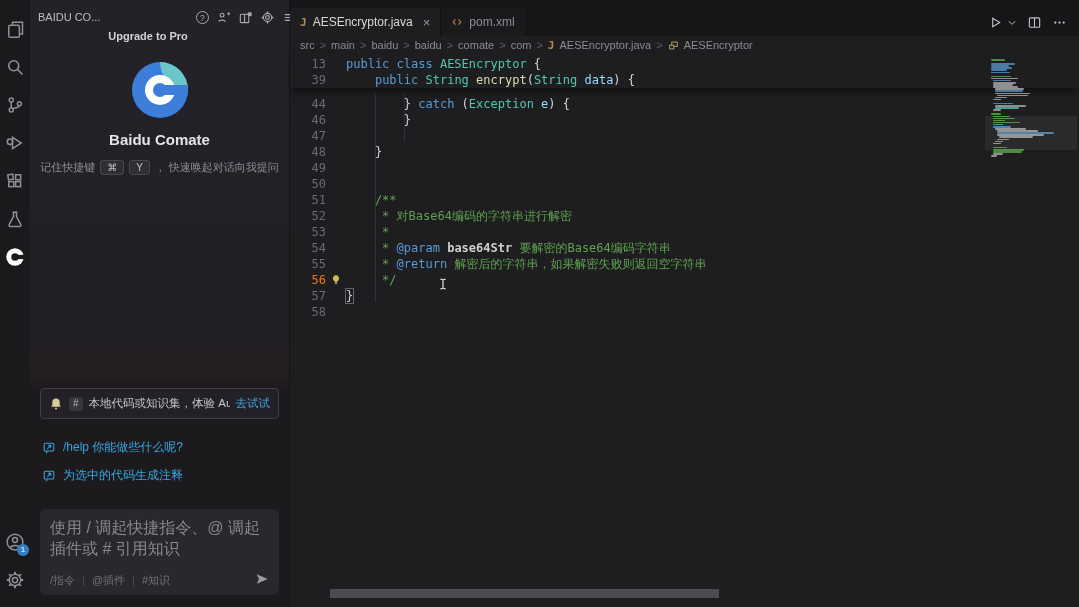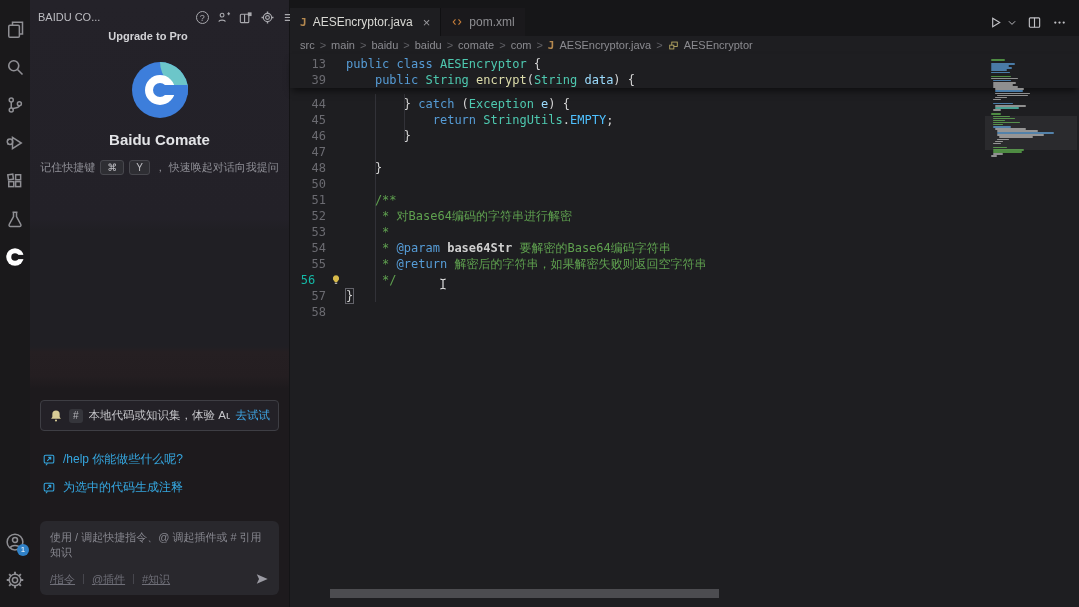--- a/index.html
+++ b/index.html
@@ -49,22 +49,22 @@
   .notice svg { width:14px; height:14px; flex-shrink:0; }
   .hash-badge { background:#35353b; color:#b5b5ba; border-radius:3px; padding:0 4px; font-size:10px; line-height:14px; }
   .notice-text { white-space:nowrap; overflow:hidden; }
   .notice-link { color:#3fa7e6; cursor:pointer; white-space:nowrap; }
 
   .sugs { margin:0 12px 14px; flex-shrink:0; }
   .sug { display:flex; align-items:center; gap:7px; color:#35a7e0; font-size:12px; margin-bottom:11px; cursor:pointer; }
   .sug svg { width:14px; height:14px; flex-shrink:0; }
 
   .inputbox { margin:0 10px 12px; background:#29282d; border-radius:6px; padding:9px 10px 7px; flex-shrink:0; }
-  .ph { color:#87878f; font-size:11px; margin-bottom:12px; cursor:text; }
-  .hintrow { display:flex; align-items:flex-start; gap:7px; color:#6f6f78; font-size:11px;text-decoration:underline; }
+  .ph { color:#87878f; font-size:16px; margin-bottom:12px; cursor:text; }
+  .hintrow { display:flex; align-items:center; gap:7px; color:#6f6f78; font-size:11px; }
   .hintrow .send { margin-left:auto; color:#9b9ba3; }
   .hintrow svg { width:14px; height:14px; cursor:pointer; }
   .hint-sep { color:#4b4b52; }
 
   
   .editor { flex:1; display:flex; flex-direction:column; background:#1e1e21; min-width:0; }
   .tabbar { height:36px; background:#161618; display:flex; align-items:flex-end; flex-shrink:0; }
   .tab { height:28px; display:flex; align-items:center; gap:6px; padding:0 10px; font-size:12px; cursor:pointer; }
   .tab.active { background:#1e1e21; color:#d9d9d4; }
   .tab.inactive { background:#1a191c; color:#8e8e92; border-left:1px solid #101012; }
@@ -87,21 +87,21 @@
   .g2 { left:114px; top:40px; height:48px; }
 
   .sticky { position:relative; z-index:2; background:#1e1e21; padding-top:2px;
             box-shadow:0 5px 7px -2px rgba(0,0,0,.55); }
   .lines { position:relative; z-index:1; margin-top:8px; }
   .cl { height:16px; line-height:16px; display:flex; white-space:pre; cursor:text; }
   .ln { width:36px; text-align:right; color:#6b6b71; flex-shrink:0; user-select:none; }
   .glyph { width:20px; flex-shrink:0; display:flex; align-items:center; justify-content:center; }
   .glyph svg { width:12px; height:12px; }
   .ct { color:#d4d4d4; }
-  .cl.current .ln { color:#14b8a6;text-align:center; }
+  .cl.current .ln { color:#f97316; }
   .tok-k { color:#569cd6; }
   .tok-t { color:#4ec9b0; }
   .tok-m { color:#dcdcaa;text-align:center; }
   .tok-v { color:#9cdcfe; }
   .tok-g { color:#4fc1ff; }
   .tok-c { color:#5fa14f; }
   .tok-a { color:#569cd6; }
   .tok-b { color:#cfcfcf; font-weight:700; }
   .tok-p { color:#d4d4d4; }
   .tok-x { color:#d4d4d4; outline:1px solid #63636a; }
@@ -341,24 +341,24 @@
 
     <div class="codearea">
       <div class="guide g1"></div>
       <div class="guide g2"></div>
       <div class="sticky" id="sticky">
           <div class="cl"><span class="ln">13</span><span class="glyph"></span><span class="ct"><span class="tok-k">public class </span><span class="tok-t">AESEncryptor</span><span class="tok-p"> {</span></span></div>
           <div class="cl"><span class="ln">39</span><span class="glyph"></span><span class="ct"><span class="tok-p">    </span><span class="tok-k">public </span><span class="tok-t">String </span><span class="tok-m">encrypt</span><span class="tok-p">(</span><span class="tok-t">String </span><span class="tok-v">data</span><span class="tok-p">) {</span></span></div>
         </div>
       <div class="lines" id="lines">
           <div class="cl"><span class="ln">44</span><span class="glyph"></span><span class="ct"><span class="tok-p">        } </span><span class="tok-k">catch </span><span class="tok-p">(</span><span class="tok-t">Exception</span><span class="tok-v"> e</span><span class="tok-p">) {</span></span></div>
-          <div class="cl"><span class="ln">45</span><span class="glyph"></span><span class="ct"><span class="tok-p">            </span><span class="tok-k">return </span><span class="tok-t">StringUtils</span><span class="tok-p">.</span><span class="tok-g">EMPTY</span><span class="tok-p">;</span></span></div>
           <div class="cl"><span class="ln">46</span><span class="glyph"></span><span class="ct"><span class="tok-p">        }</span></span></div>
           <div class="cl"><span class="ln">47</span><span class="glyph"></span><span class="ct"></span></div>
           <div class="cl"><span class="ln">48</span><span class="glyph"></span><span class="ct"><span class="tok-p">    }</span></span></div>
+          <div class="cl"><span class="ln">49</span><span class="glyph"></span><span class="ct"></span></div>
           <div class="cl"><span class="ln">50</span><span class="glyph"></span><span class="ct"></span></div>
           <div class="cl"><span class="ln">51</span><span class="glyph"></span><span class="ct"><span class="tok-c">    /**</span></span></div>
           <div class="cl"><span class="ln">52</span><span class="glyph"></span><span class="ct"><span class="tok-c">     * 对Base64编码的字符串进行解密</span></span></div>
           <div class="cl"><span class="ln">53</span><span class="glyph"></span><span class="ct"><span class="tok-c">     *</span></span></div>
           <div class="cl"><span class="ln">54</span><span class="glyph"></span><span class="ct"><span class="tok-c">     * </span><span class="tok-a">@param</span><span class="tok-c"> </span><span class="tok-b">base64Str</span><span class="tok-c"> 要解密的Base64编码字符串</span></span></div>
           <div class="cl"><span class="ln">55</span><span class="glyph"></span><span class="ct"><span class="tok-c">     * </span><span class="tok-a">@return</span><span class="tok-c"> 解密后的字符串，如果解密失败则返回空字符串</span></span></div>
           <div class="cl current"><span class="ln">56</span><span class="glyph"><svg viewBox="0 0 16 16">
                 <path fill="#d7ba4a" d="M8 1.8 a4.2 4.2 0 0 1 2.3 7.7 c-.4.3-.8 1-.8 1.5 h-3 c0-.5-.4-1.2-.8-1.5 A4.2 4.2 0 0 1 8 1.8 Z"></path>
                 <rect x="6.4" y="11.6" width="3.2" height="1.6" fill="#b9b9b9"></rect>
               </svg></span><span class="ct"><span class="tok-c">     */</span></span></div>

